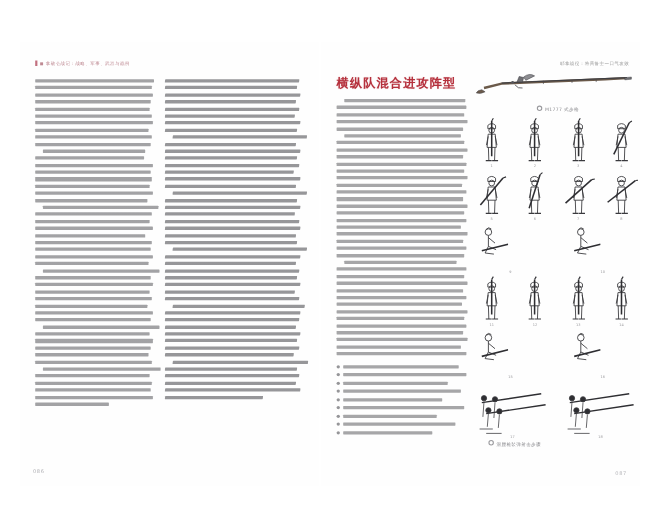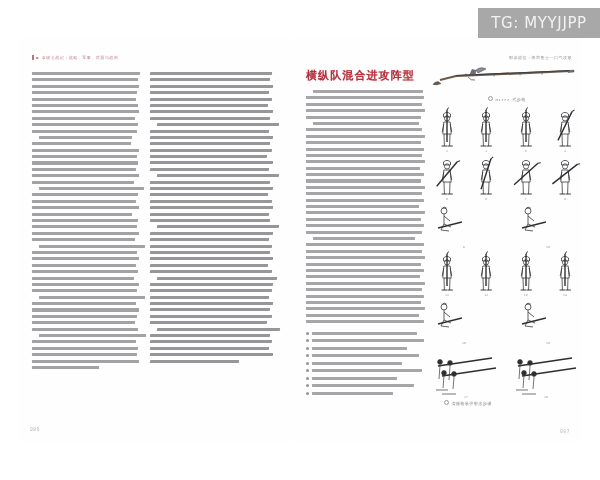--- a/index.html
+++ b/index.html
@@ -3,21 +3,21 @@
 <meta charset="utf-8">
 <style>
   html,body{margin:0;padding:0;}
   body{
     width:600px;height:480px;overflow:hidden;
     background:#ffffff;
     font-family:"DejaVu Sans","Liberation Sans",sans-serif;
     position:relative;
   }
   .spread{position:absolute;left:0;top:0;width:600px;height:480px;background:#fff;}
-  .page{position:absolute;top:38px;height:404px;background:#fefefe;overflow:hidden;font-family:Liberation Mono, monospace;}
+  .page{position:absolute;top:38px;height:404px;background:#fefefe;overflow:hidden;}
   .page-left{left:18px;width:272px;}
   .page-right{left:292px;width:290px;}
 
   
   .runhead{position:absolute;font-size:4.1px;letter-spacing:.4px;color:#b8828c;white-space:nowrap;}
   .runhead.left{left:14px;top:17px;color:#bf8a93;}
   .runhead .bar{display:inline-block;width:1.6px;height:5px;background:#c2707f;vertical-align:-1px;margin-right:2.5px;}
   .runhead.right{right:10px;top:17px;color:#9a9a9a;}
 
   
@@ -595,15 +595,14 @@
         </div>
       </div>
 
     <div class="cap cap-drill">
       <span class="circ"></span><span>滑膛枪装弹射击步骤</span>
     </div>
 
     <div class="folio r">087</div>
   </div>
 
-  <div class="wm wm-top">TG: MYYJJPP</div>
 
 </div>
 
 </body></html>

